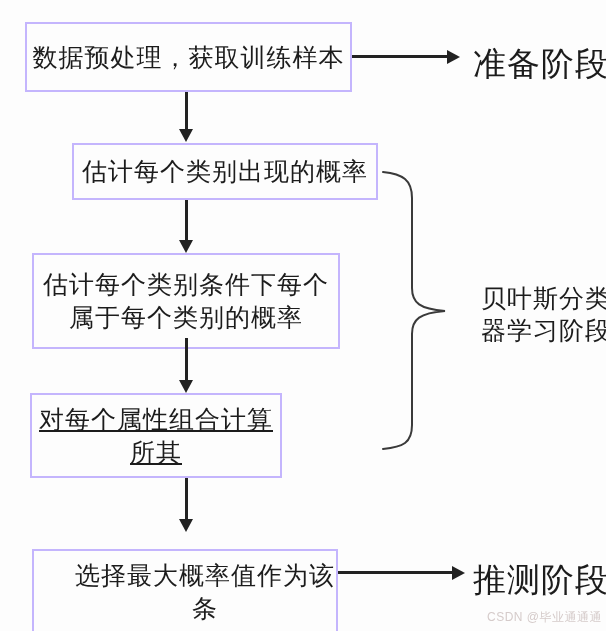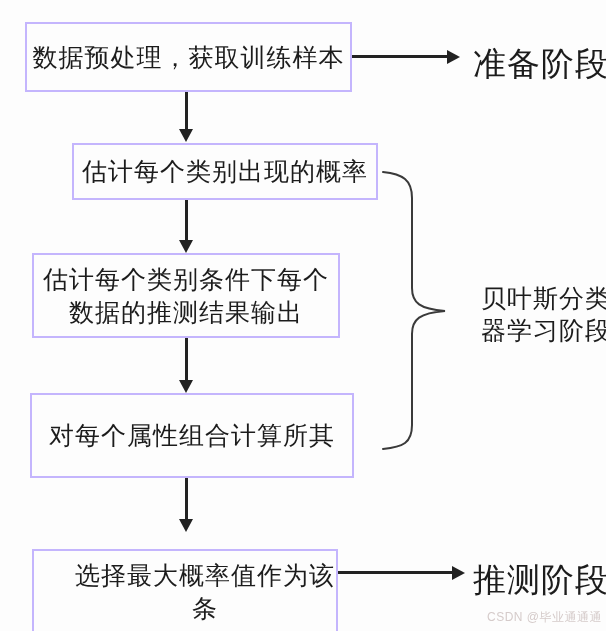--- a/index.html
+++ b/index.html
@@ -25,22 +25,22 @@
     justify-content: center;
     text-align: center;
     font-size: 25px;
     line-height: 33px;
     letter-spacing: 1px;
     color: #1c1c1c;
   }
 
   .box-1 { left: 25px;  top: 22px;  width: 327px; height: 70px; }
   .box-2 { left: 33px;  top: 143px; width: 306px; height: 57px; margin-left: 39px; }
-  .box-3 { left: 32px;  top: 253px; width: 308px; height: 85px; }
-  .box-4 { left: 30px;  top: 393px; width: 324px; height: 85px; }
+  .box-3 { left: 32px;  top: 253px; width: 308px; height: 96px; }
+  .box-4 { left: 30px;  top: 393px; width: 252px; height: 85px; text-decoration: underline; }
   .box-5 { left: 32px;  top: 549px; width: 306px; height: 85px; padding-left: 40px; }
 
   .vline { position: absolute; width: 3px; background: #222; }
   .hline { position: absolute; height: 3px; background: #222; }
 
   .ah-down {
     position: absolute; width: 0; height: 0;
     border-left: 7px solid transparent;
     border-right: 7px solid transparent;
     border-top: 13px solid #222;
@@ -115,21 +115,21 @@
 
   <div class="box box-2">
     <div>估计每个类别出现的概率</div>
   </div>
 
   <div class="vline vline-2"></div>
   <div class="ah-down ah-2"></div>
 
   <div class="box box-3">
     <div>估计每个类别条件下每个</div>
-    <div>数据的推测结果输出</div>
+    <div>属于每个类别的概率</div>
   </div>
 
   <div class="vline vline-3"></div>
   <div class="ah-down ah-3"></div>
 
   <div class="box box-4">
     <div>对每个属性组合计算所其</div>
   </div>
 
   <div class="vline vline-4"></div>

